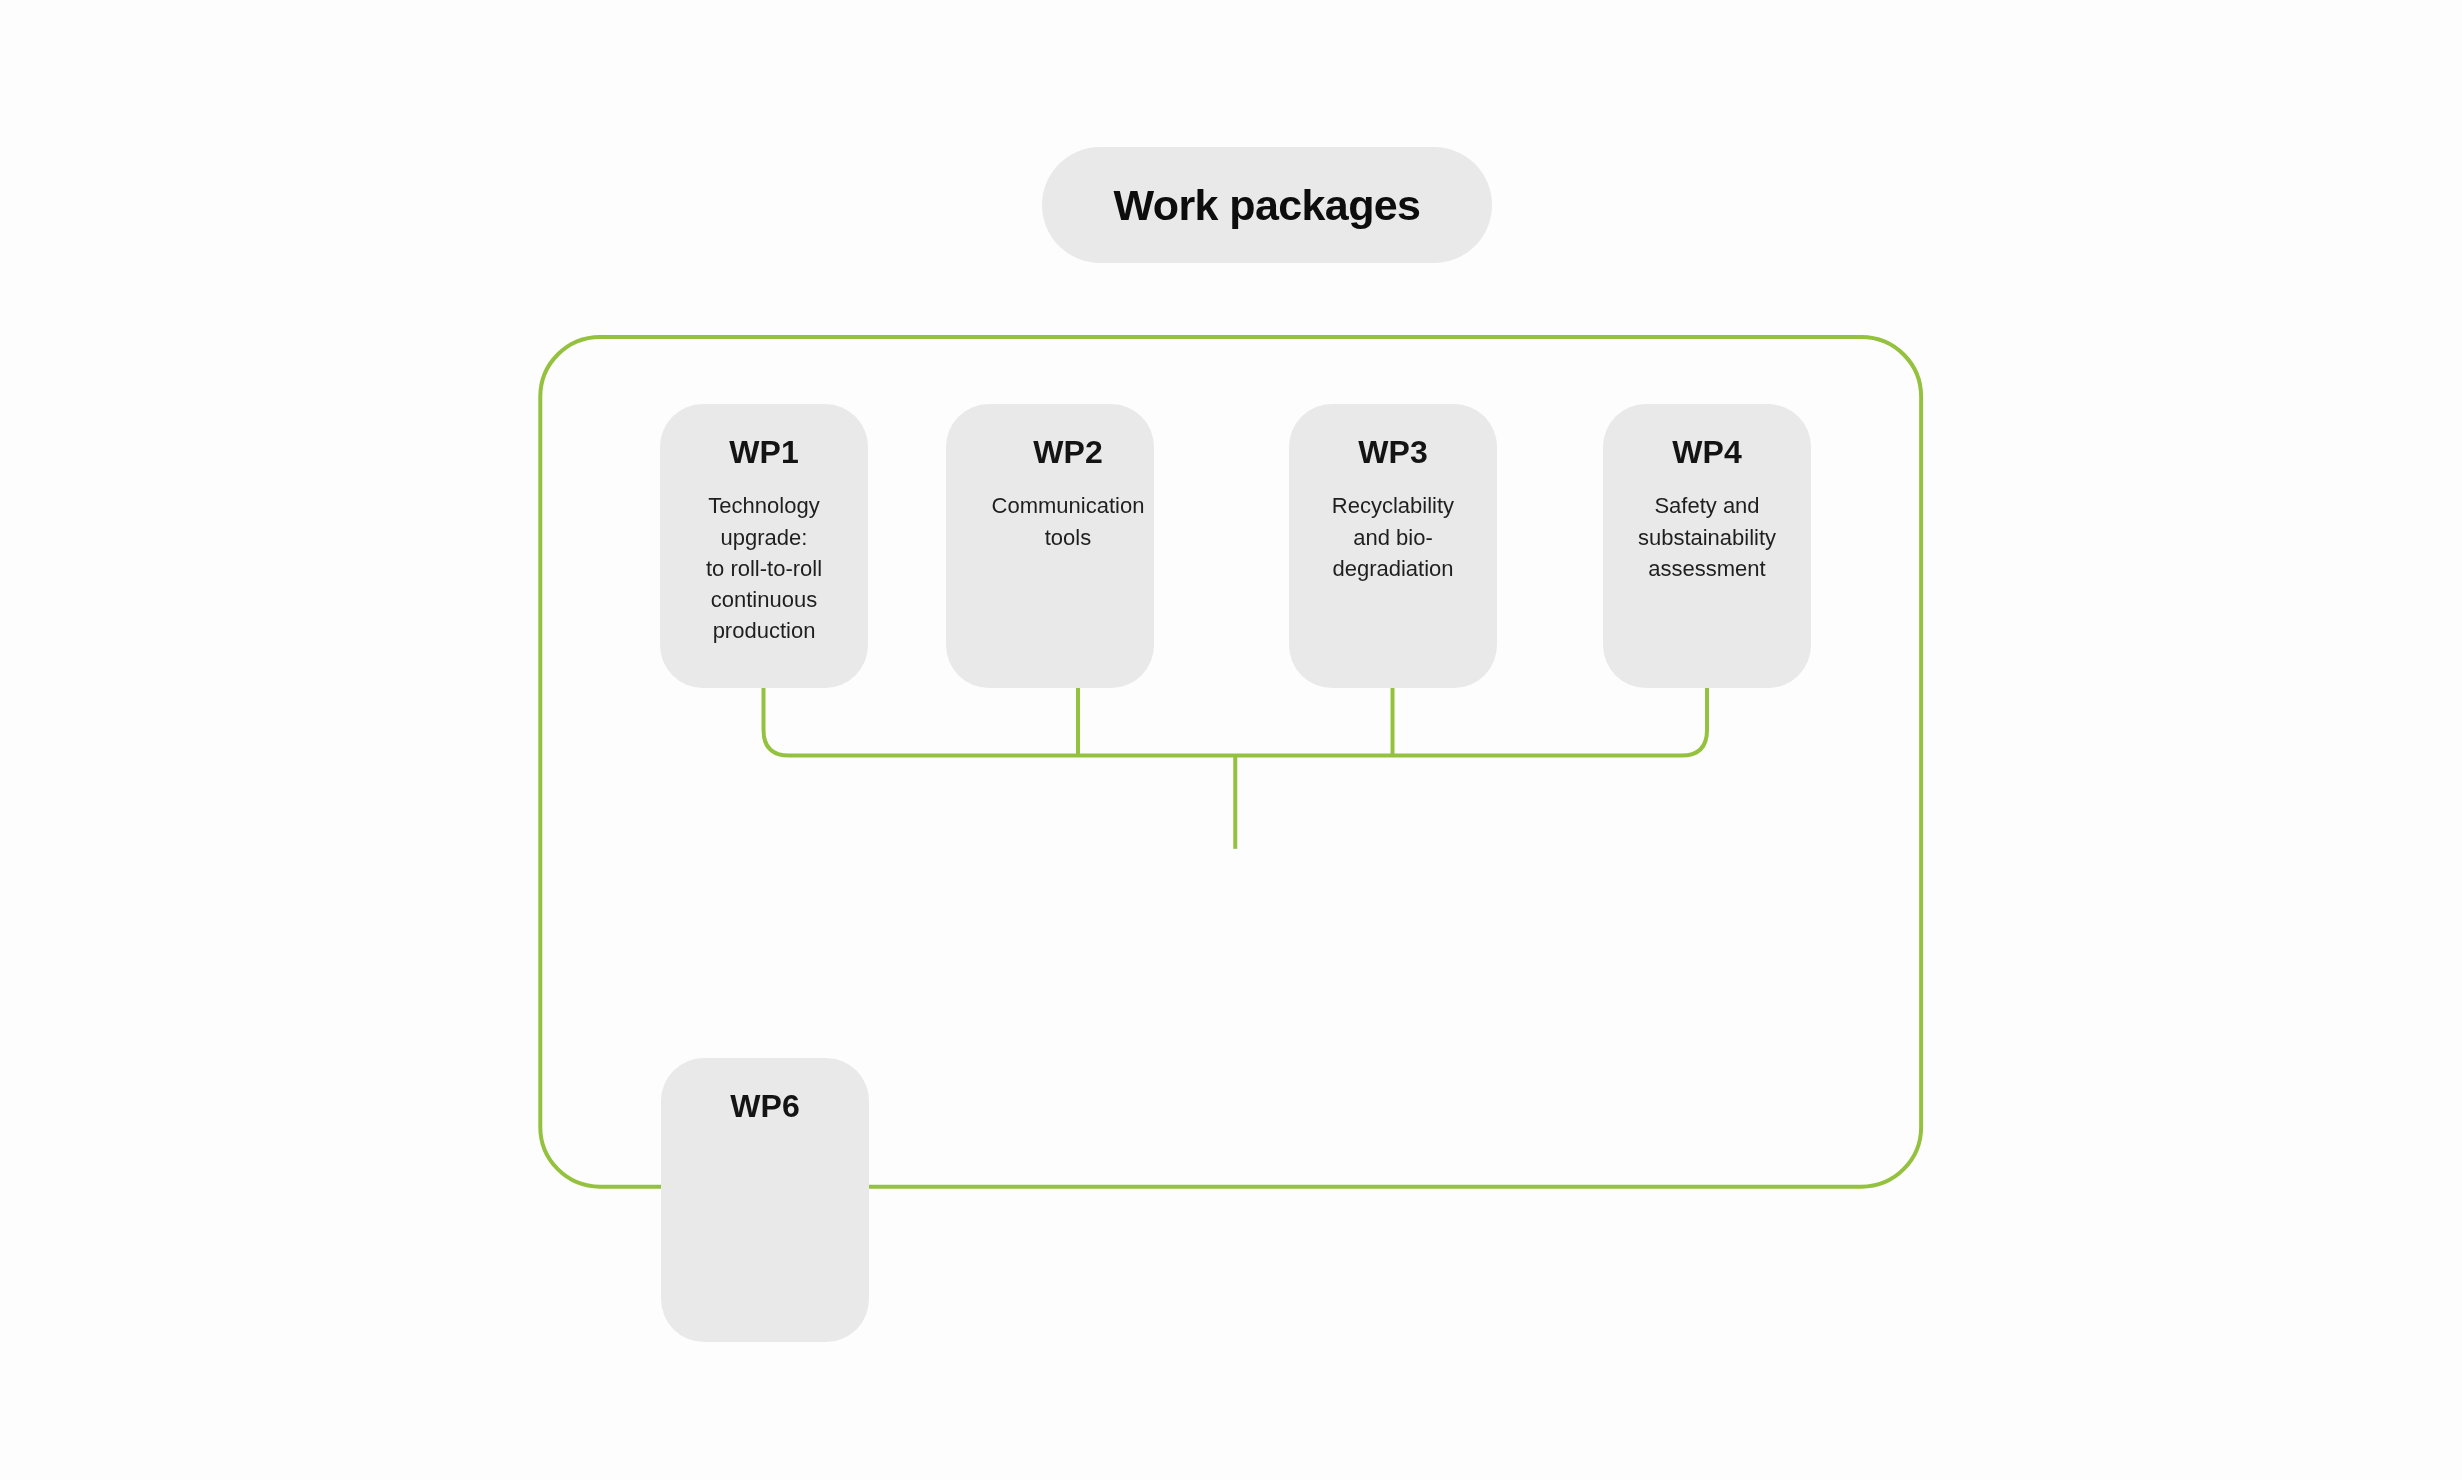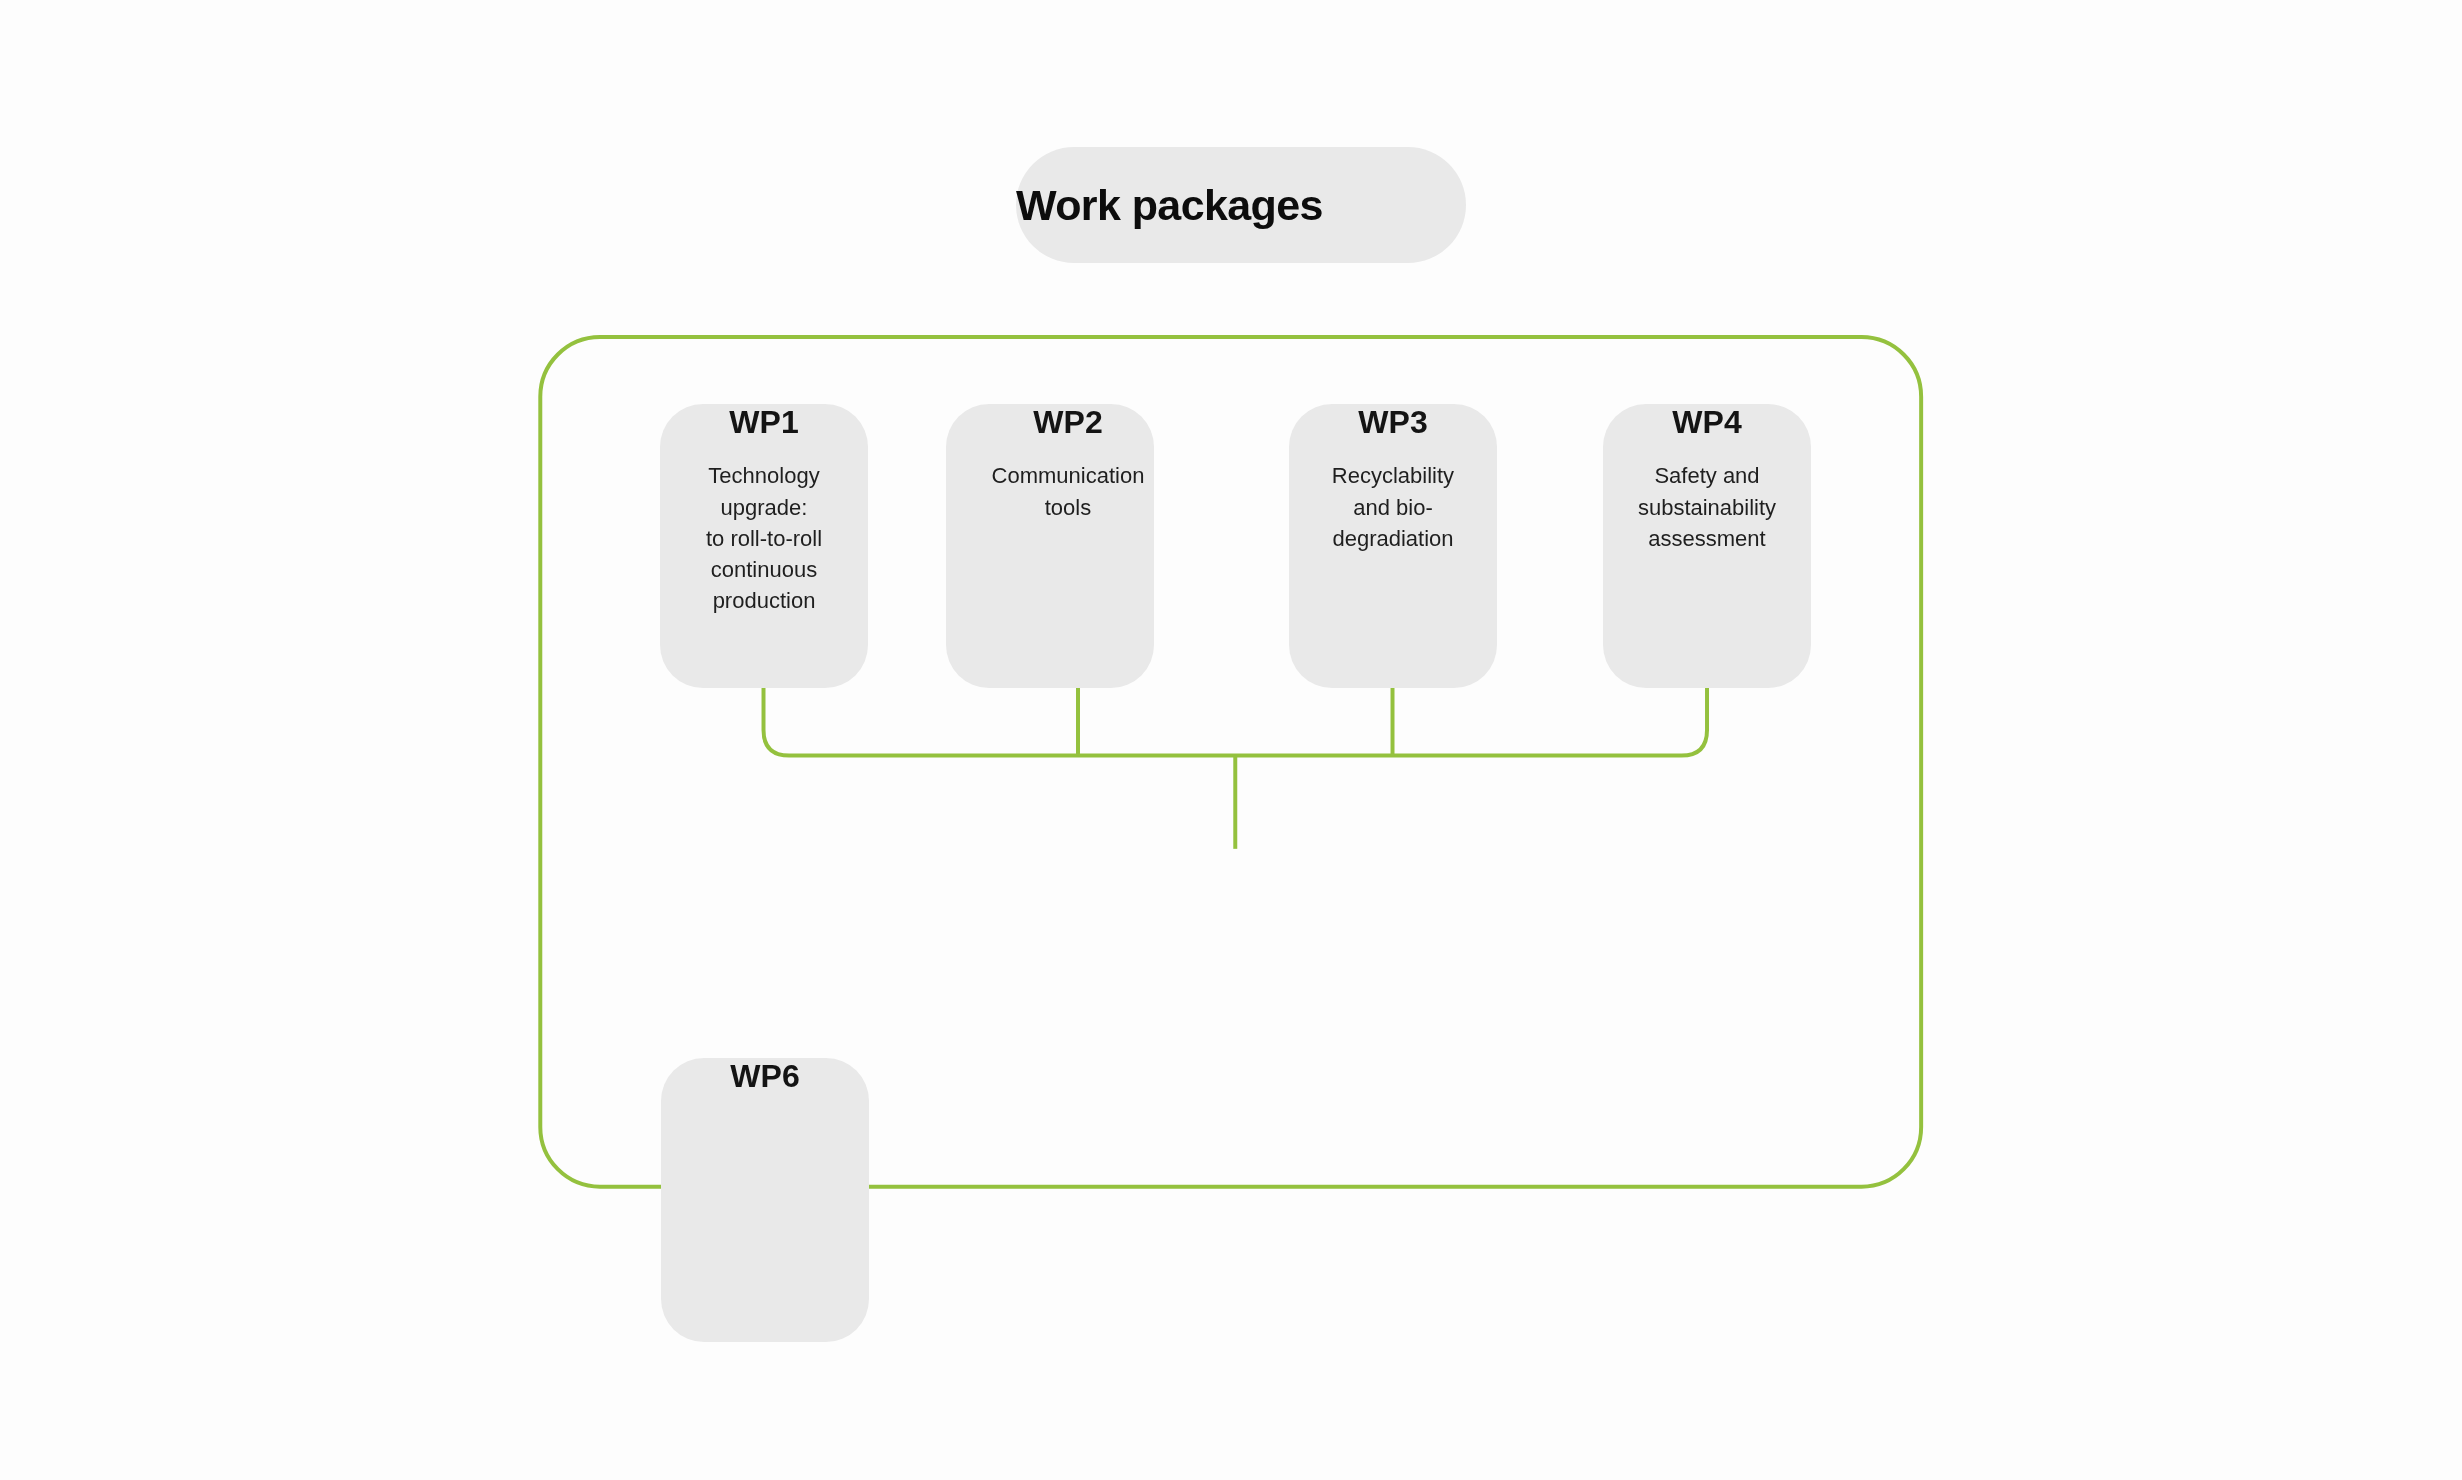--- a/index.html
+++ b/index.html
@@ -14,36 +14,36 @@
     background:var(--bg);
     font-family:"Liberation Sans", sans-serif;
     color:var(--text);
     position:relative;
     overflow:hidden;
   }
   .canvas{position:absolute;left:0;top:0;width:2462px;height:1481px;}
   svg.lines{position:absolute;left:0;top:0;width:2462px;height:1481px;z-index:0;}
 
   .title-pill{
-    position:absolute;left:1016px;top:147px;width:450px;height:116px;
+    position:absolute;left:1042px;top:147px;width:450px;height:116px;
     background:var(--box-gray);border-radius:58px;
-    display:flex;align-items:center;justify-content:flex-start;
+    display:flex;align-items:center;justify-content:center;
     z-index:2;
   }
   .title-pill .title-text{
     font-size:43px;font-weight:bold;letter-spacing:-0.6px;color:#0d0d0d;
   }
 
   .wp-box{
     position:absolute;width:208px;height:284px;
     background:var(--box-gray);border-radius:43px;
     z-index:1;text-align:center;
   }
   .wp-box .wp-title{
-    font-size:32px;font-weight:bold;color:#141414;
+    margin-top:30px;font-size:32px;font-weight:bold;color:#141414;
   }
   .wp-box .wp-desc{
     margin-top:19.3px;font-size:22px;line-height:1.42;color:#1F1F1F;
     white-space:pre-line;padding:0 5.7px;
   }
 
   #wp1{left:660px;top:404px;}
   #wp2{left:946px;top:404px;padding-left:36px;}
   #wp3{left:1289px;top:404px;}
   #wp4{left:1603px;top:404px;}

